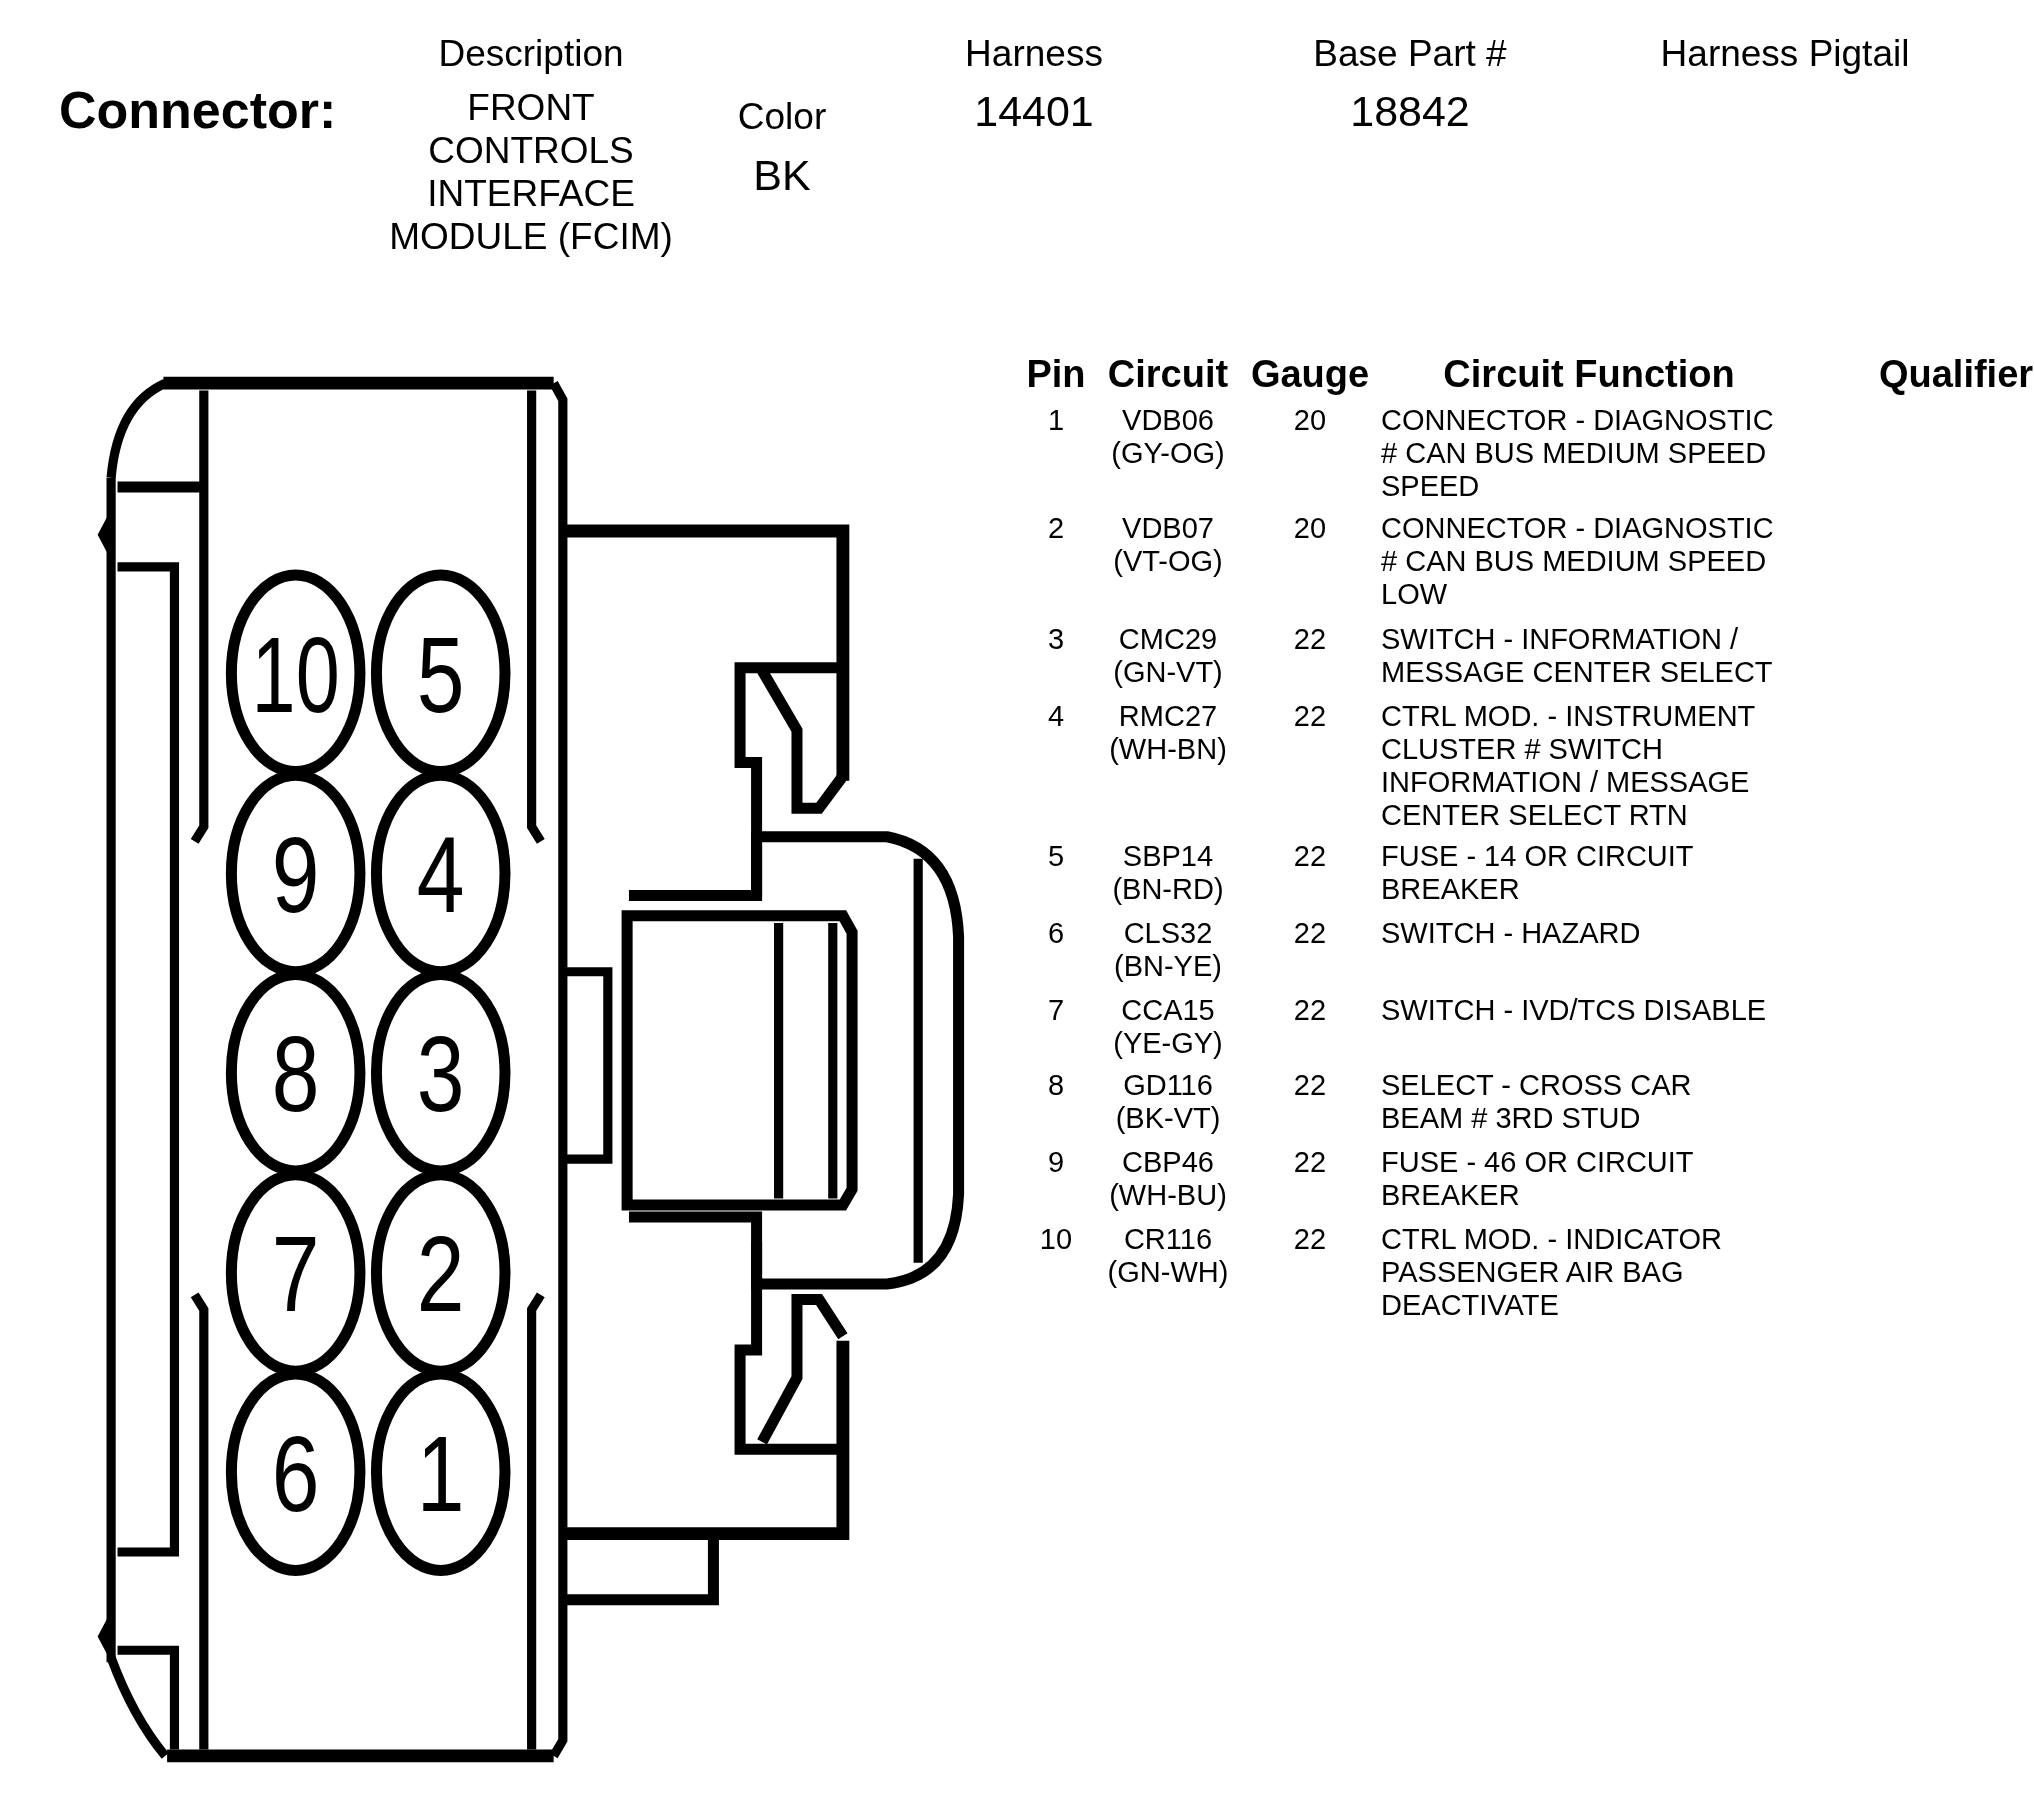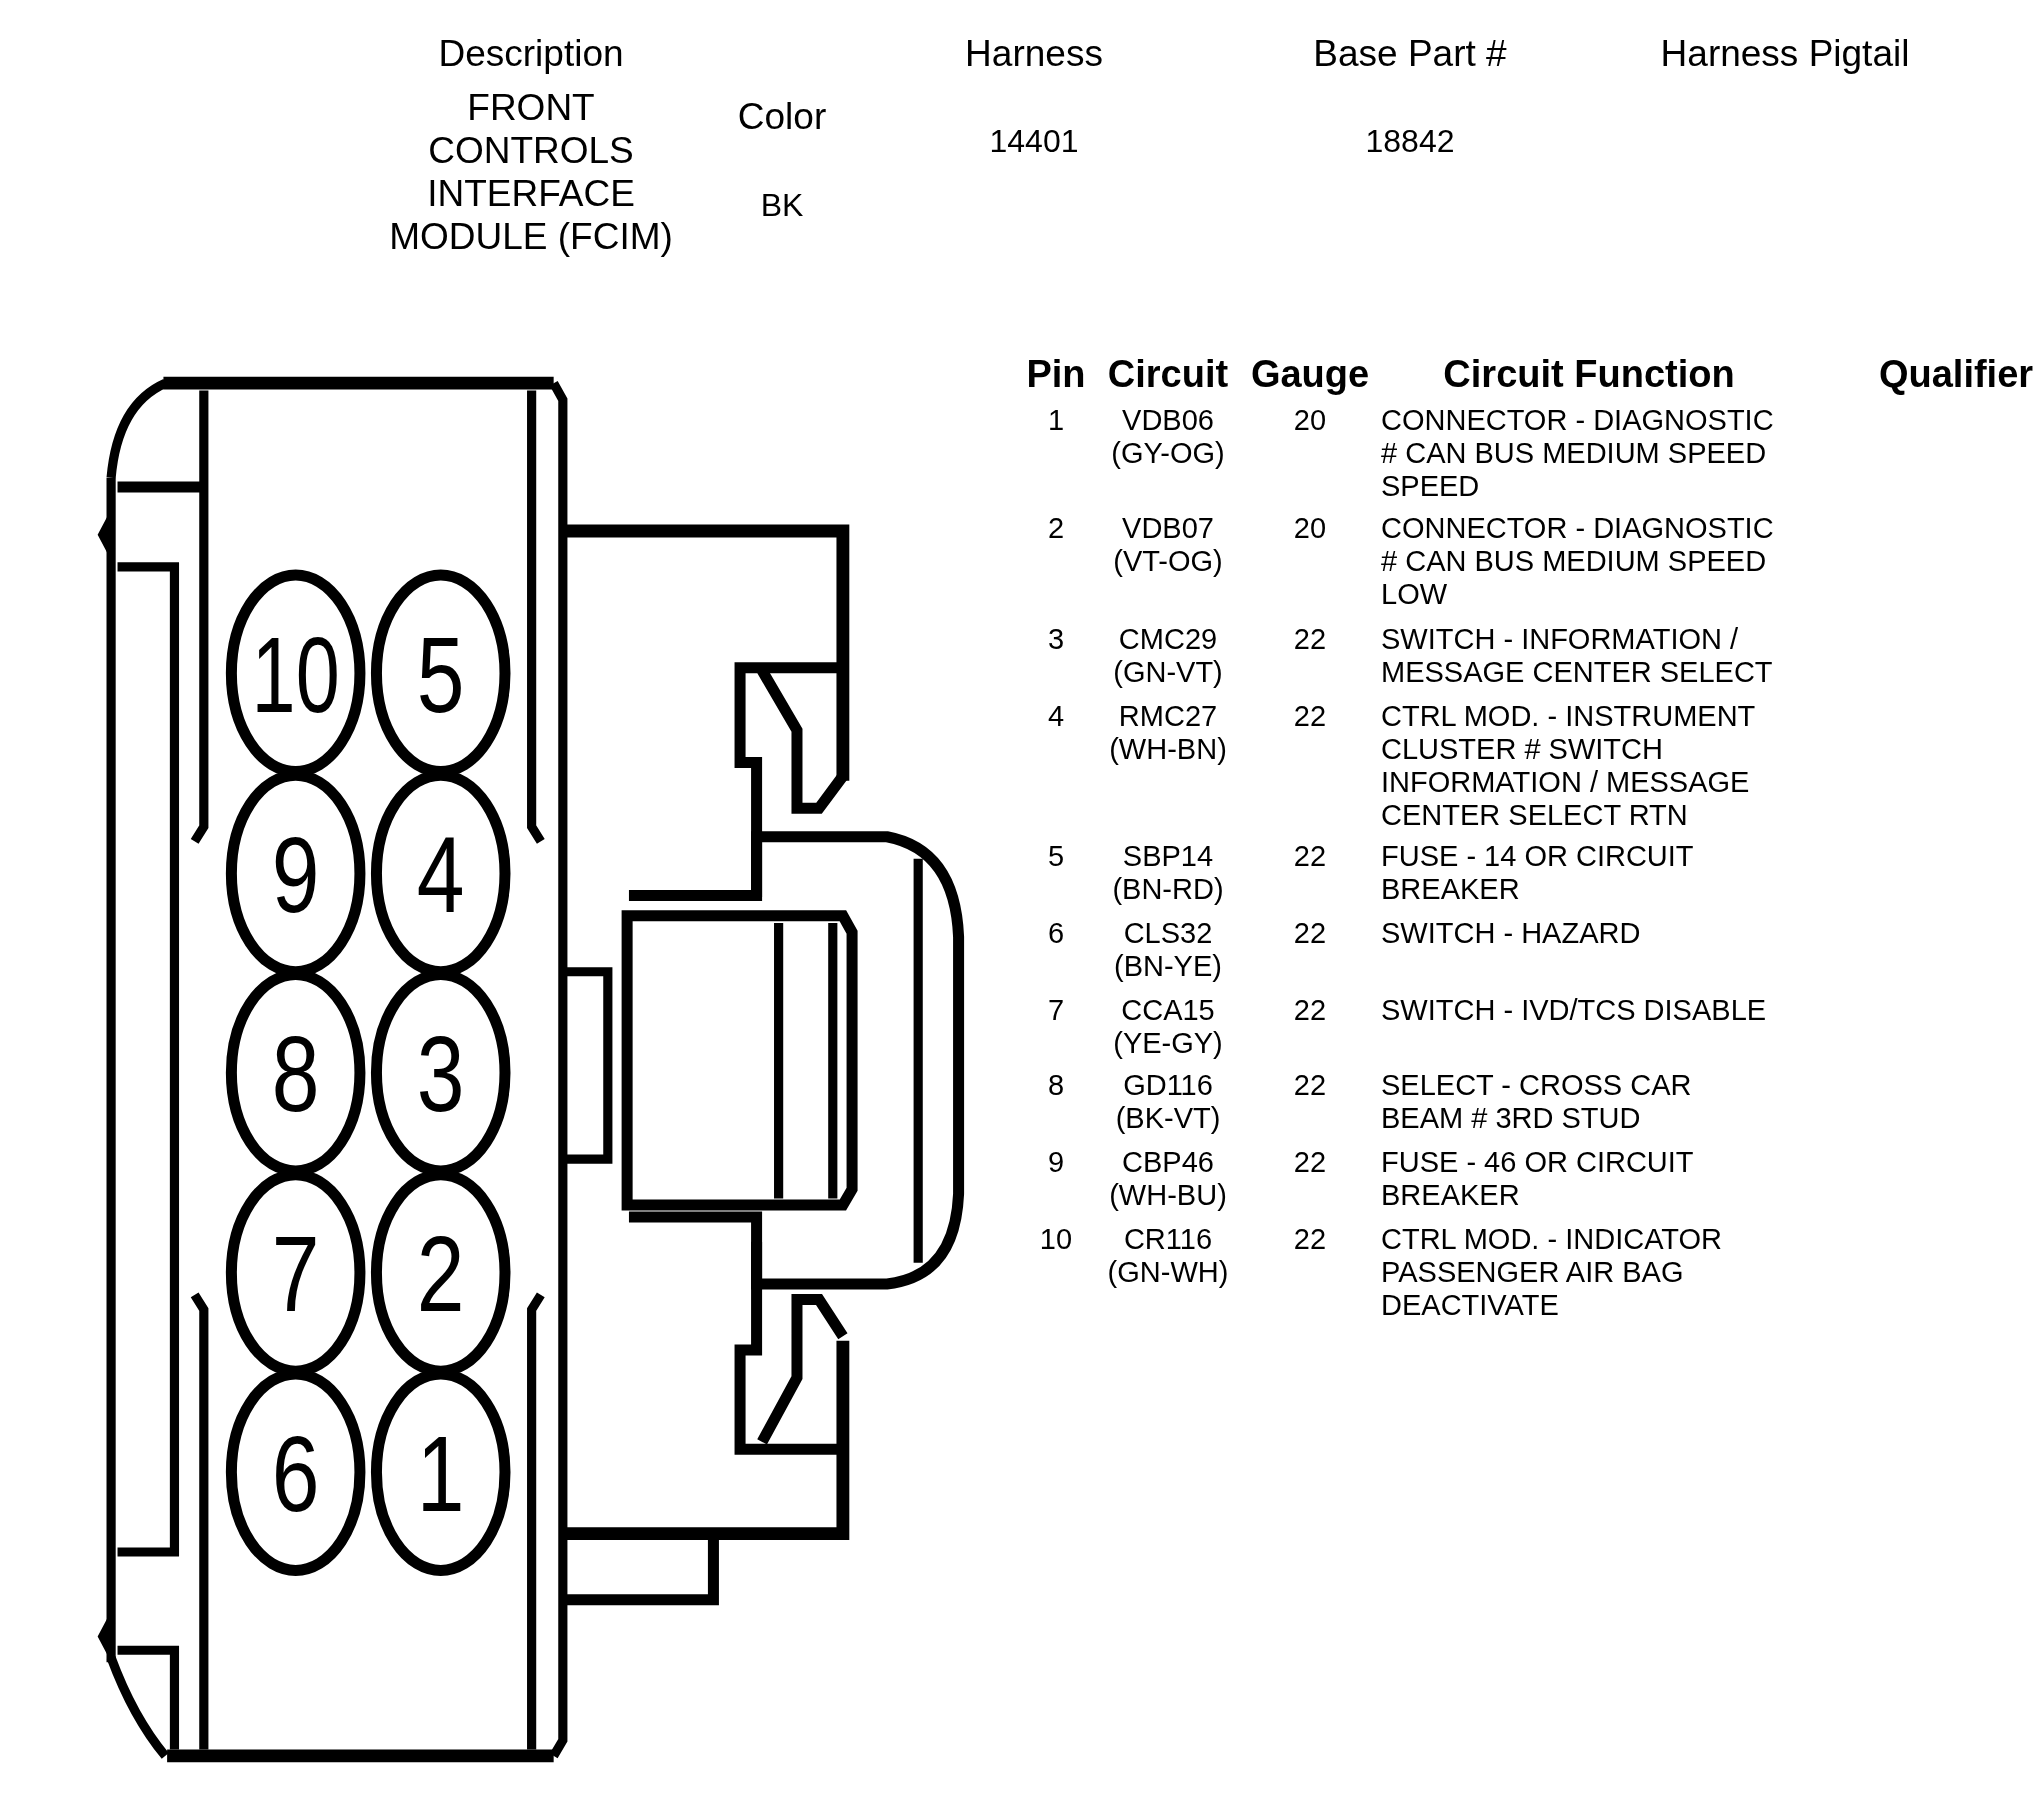--- a/index.html
+++ b/index.html
@@ -1,38 +1,39 @@
 <!DOCTYPE html>
 <html style="font-size:14.7px"><head>
 <meta charset="utf-8">
 <style>
   html, body { margin: 0; padding: 0; background: #ffffff; }
   body { width: 2034px; height: 1814px; position: relative; overflow: hidden;
          font-family: "Liberation Sans", sans-serif; color: #000; }
   .abs { position: absolute; }
   .hdr { font-size: 37px; font-weight: normal; white-space: nowrap; transform: translateX(-50%); }
-  .val { font-size: 32px; white-space: nowrap; transform: translateX(-50%); text-align: center; margin-top: 36px; }
+  .val { font-size: 43px; white-space: nowrap; transform: translateX(-50%); text-align: center; }
   #connector-title { left: 59px; top: 81px; font-size: 52px; font-weight: bold; line-height: 59px; }
   #desc-lines { left: 531px; top: 86px; font-size: 37px; line-height: 43px; text-align: center; transform: translateX(-50%); white-space: nowrap; }
   #desc-lines div { display: block; }
   .th { font-size: 38px; font-weight: bold; white-space: nowrap; transform: translateX(-50%); top: 353px; }
   .row { position: absolute; left: 0; width: 2034px; font-size: 29px; line-height: 33px; }
   .row .pin { position: absolute; left: 1056px; transform: translateX(-50%); }
   .row .circ { position: absolute; left: 1168px; transform: translateX(-50%); text-align: center; white-space: nowrap; }
   .row .gauge { position: absolute; left: 1310px; transform: translateX(-50%); }
   .row .func { position: absolute; left: 1381px; white-space: nowrap; }
   .row .qual { position: absolute; left: 1888px; transform: translateX(-50%); }
   .row .func div, .row .circ div { display: block; }
   svg#connector { position: absolute; left: 0; top: 0; }
   .pin-label { font-family: "Liberation Sans", sans-serif; font-size: 118px; }
 </style>
 </head>
 <body>
 
 <div id="connector-title" class="abs">
+  <div>Connector:</div>
 </div>
 
 <div class="abs hdr" style="left:531px; top:33px;">Description</div>
 <div id="desc-lines" class="abs">
   <div>FRONT</div>
   <div>CONTROLS</div>
   <div>INTERFACE</div>
   <div>MODULE (FCIM)</div>
 </div>
 

